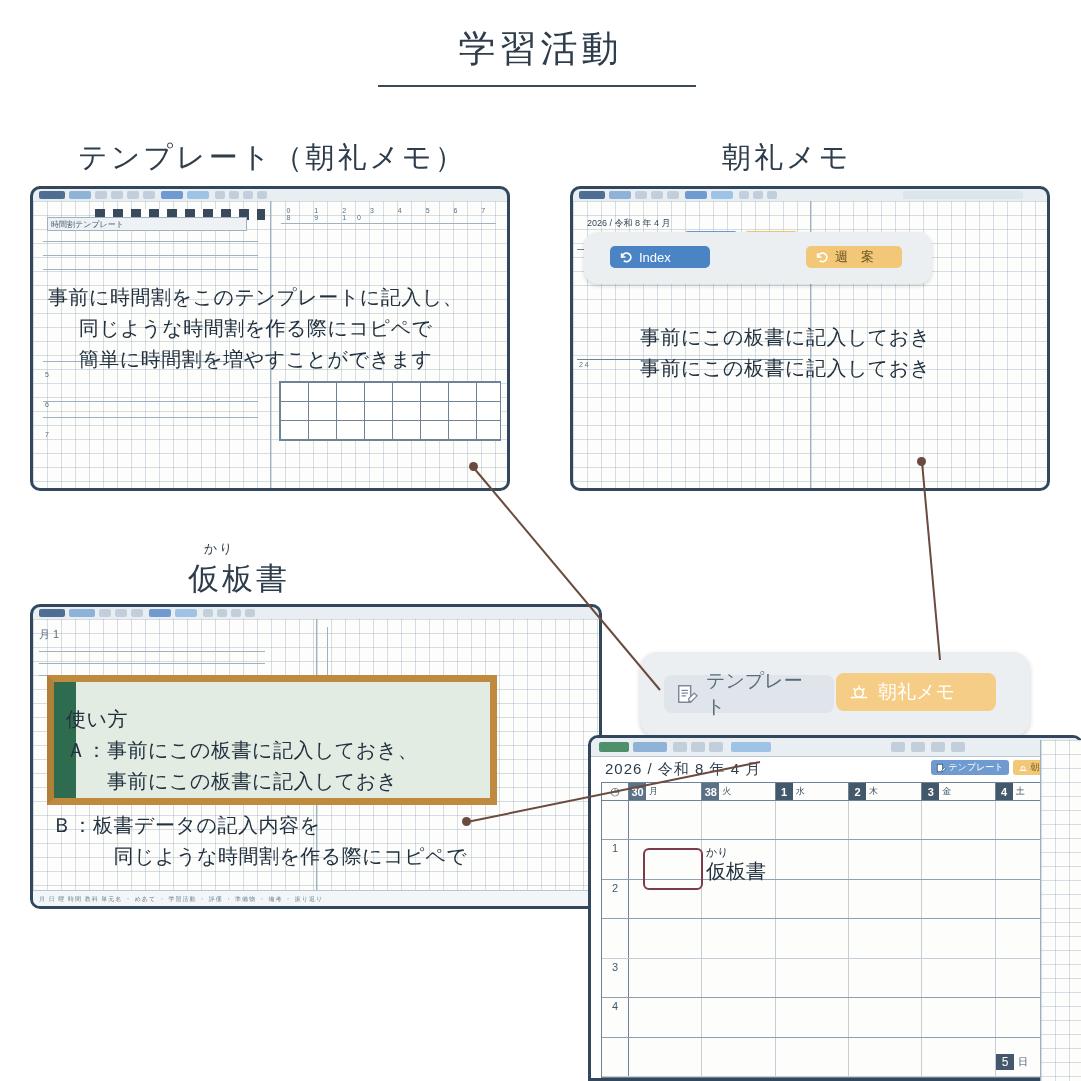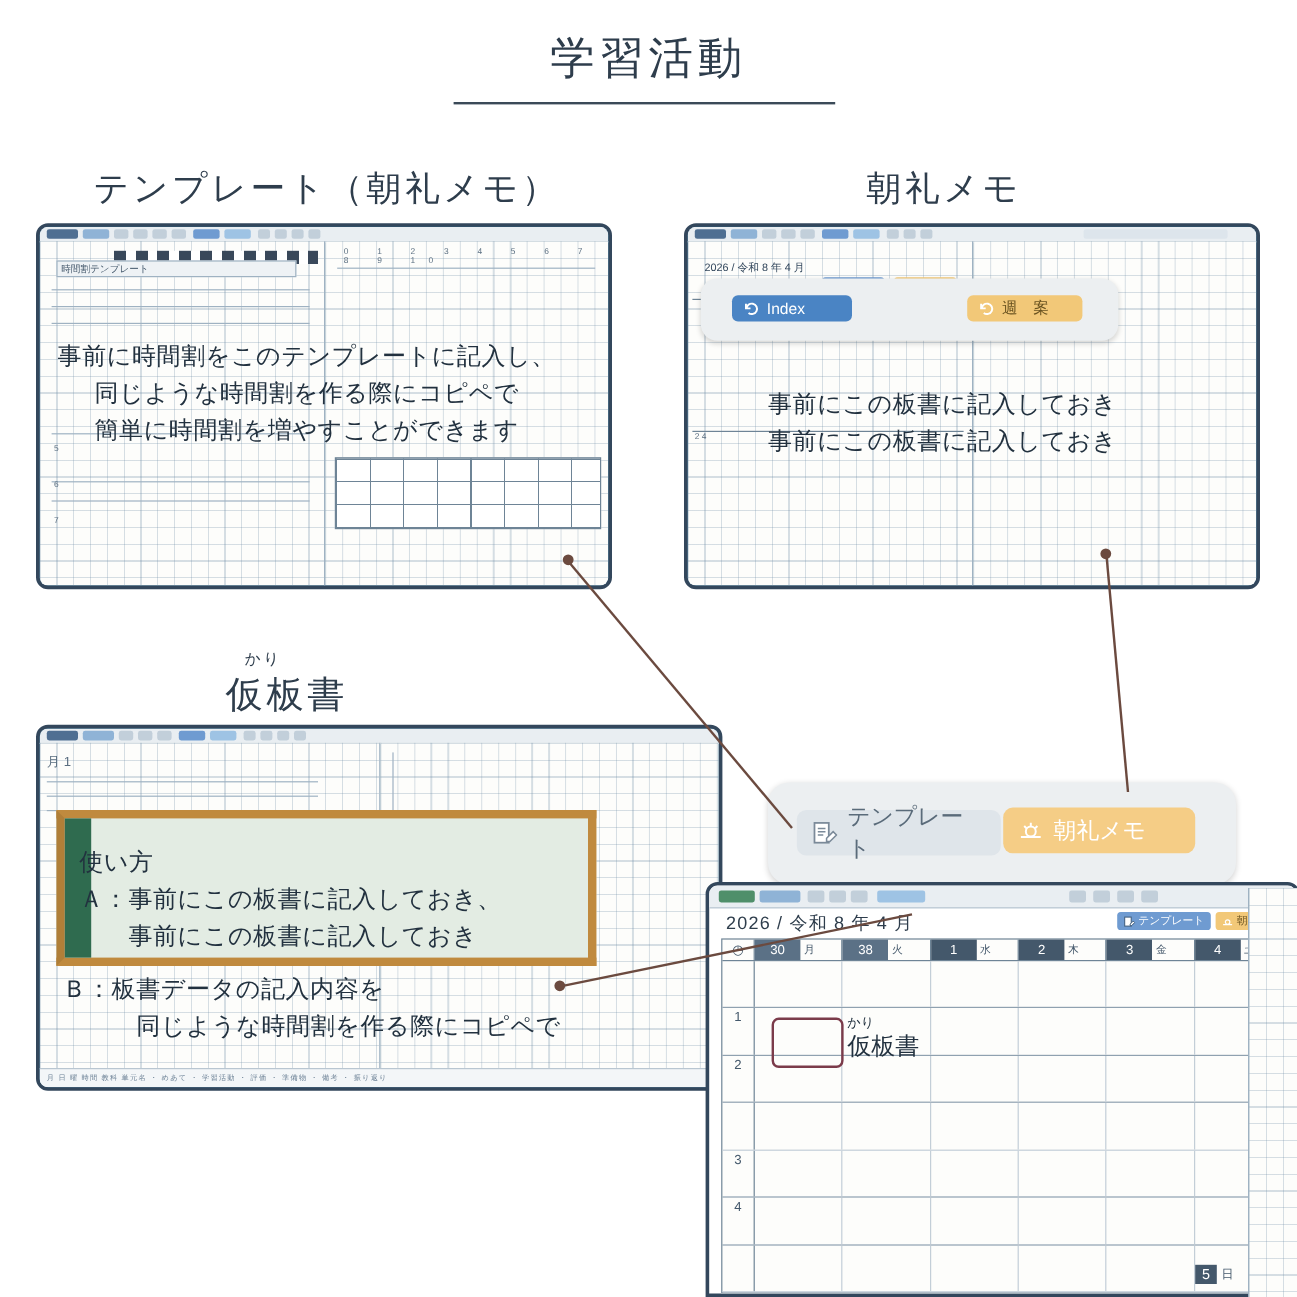--- a/index.html
+++ b/index.html
@@ -230,24 +230,24 @@
   .pl-head .corner {
     width: 26px; border-right: 1px solid #6e8496;
     display: flex; align-items: center; justify-content: center;
     font-size: 11px; color: #44586b;
   }
   .pl-head .dcell {
     flex: 1; border-right: 1px solid #6e8496; position: relative;
     display: flex; align-items: center; font-size: 11px; color: #2e3d4c;
   }
   .dcell .badge {
-    width: 38px; height: 100%;
+    width: 17px; height: 100%;
     background: #5f7governed;
     display: flex; align-items: center; justify-content: center;
-    color: #fff; font-size: 11px;
+    color: #fff; font-size: 11px; font-weight: bold;
   }
   .dcell .badge.dark { background: #5b7186; }
   .dcell .badge.navy { background: #44586b; }
   .dcell .wk { font-size: 9px; color: #44586b; padding-left: 3px; }
   .pl-rowwrap { flex: 1; display: flex; flex-direction: column; }
   .pl-row { flex: 1; display: flex; border-bottom: 1px solid #c3ced7; }
   .pl-row.major { border-bottom: 1px solid #8fa1b0; }
   .pl-row .rnum {
     width: 26px; border-right: 1px solid #6e8496;
     font-size: 11px; color: #44586b;

